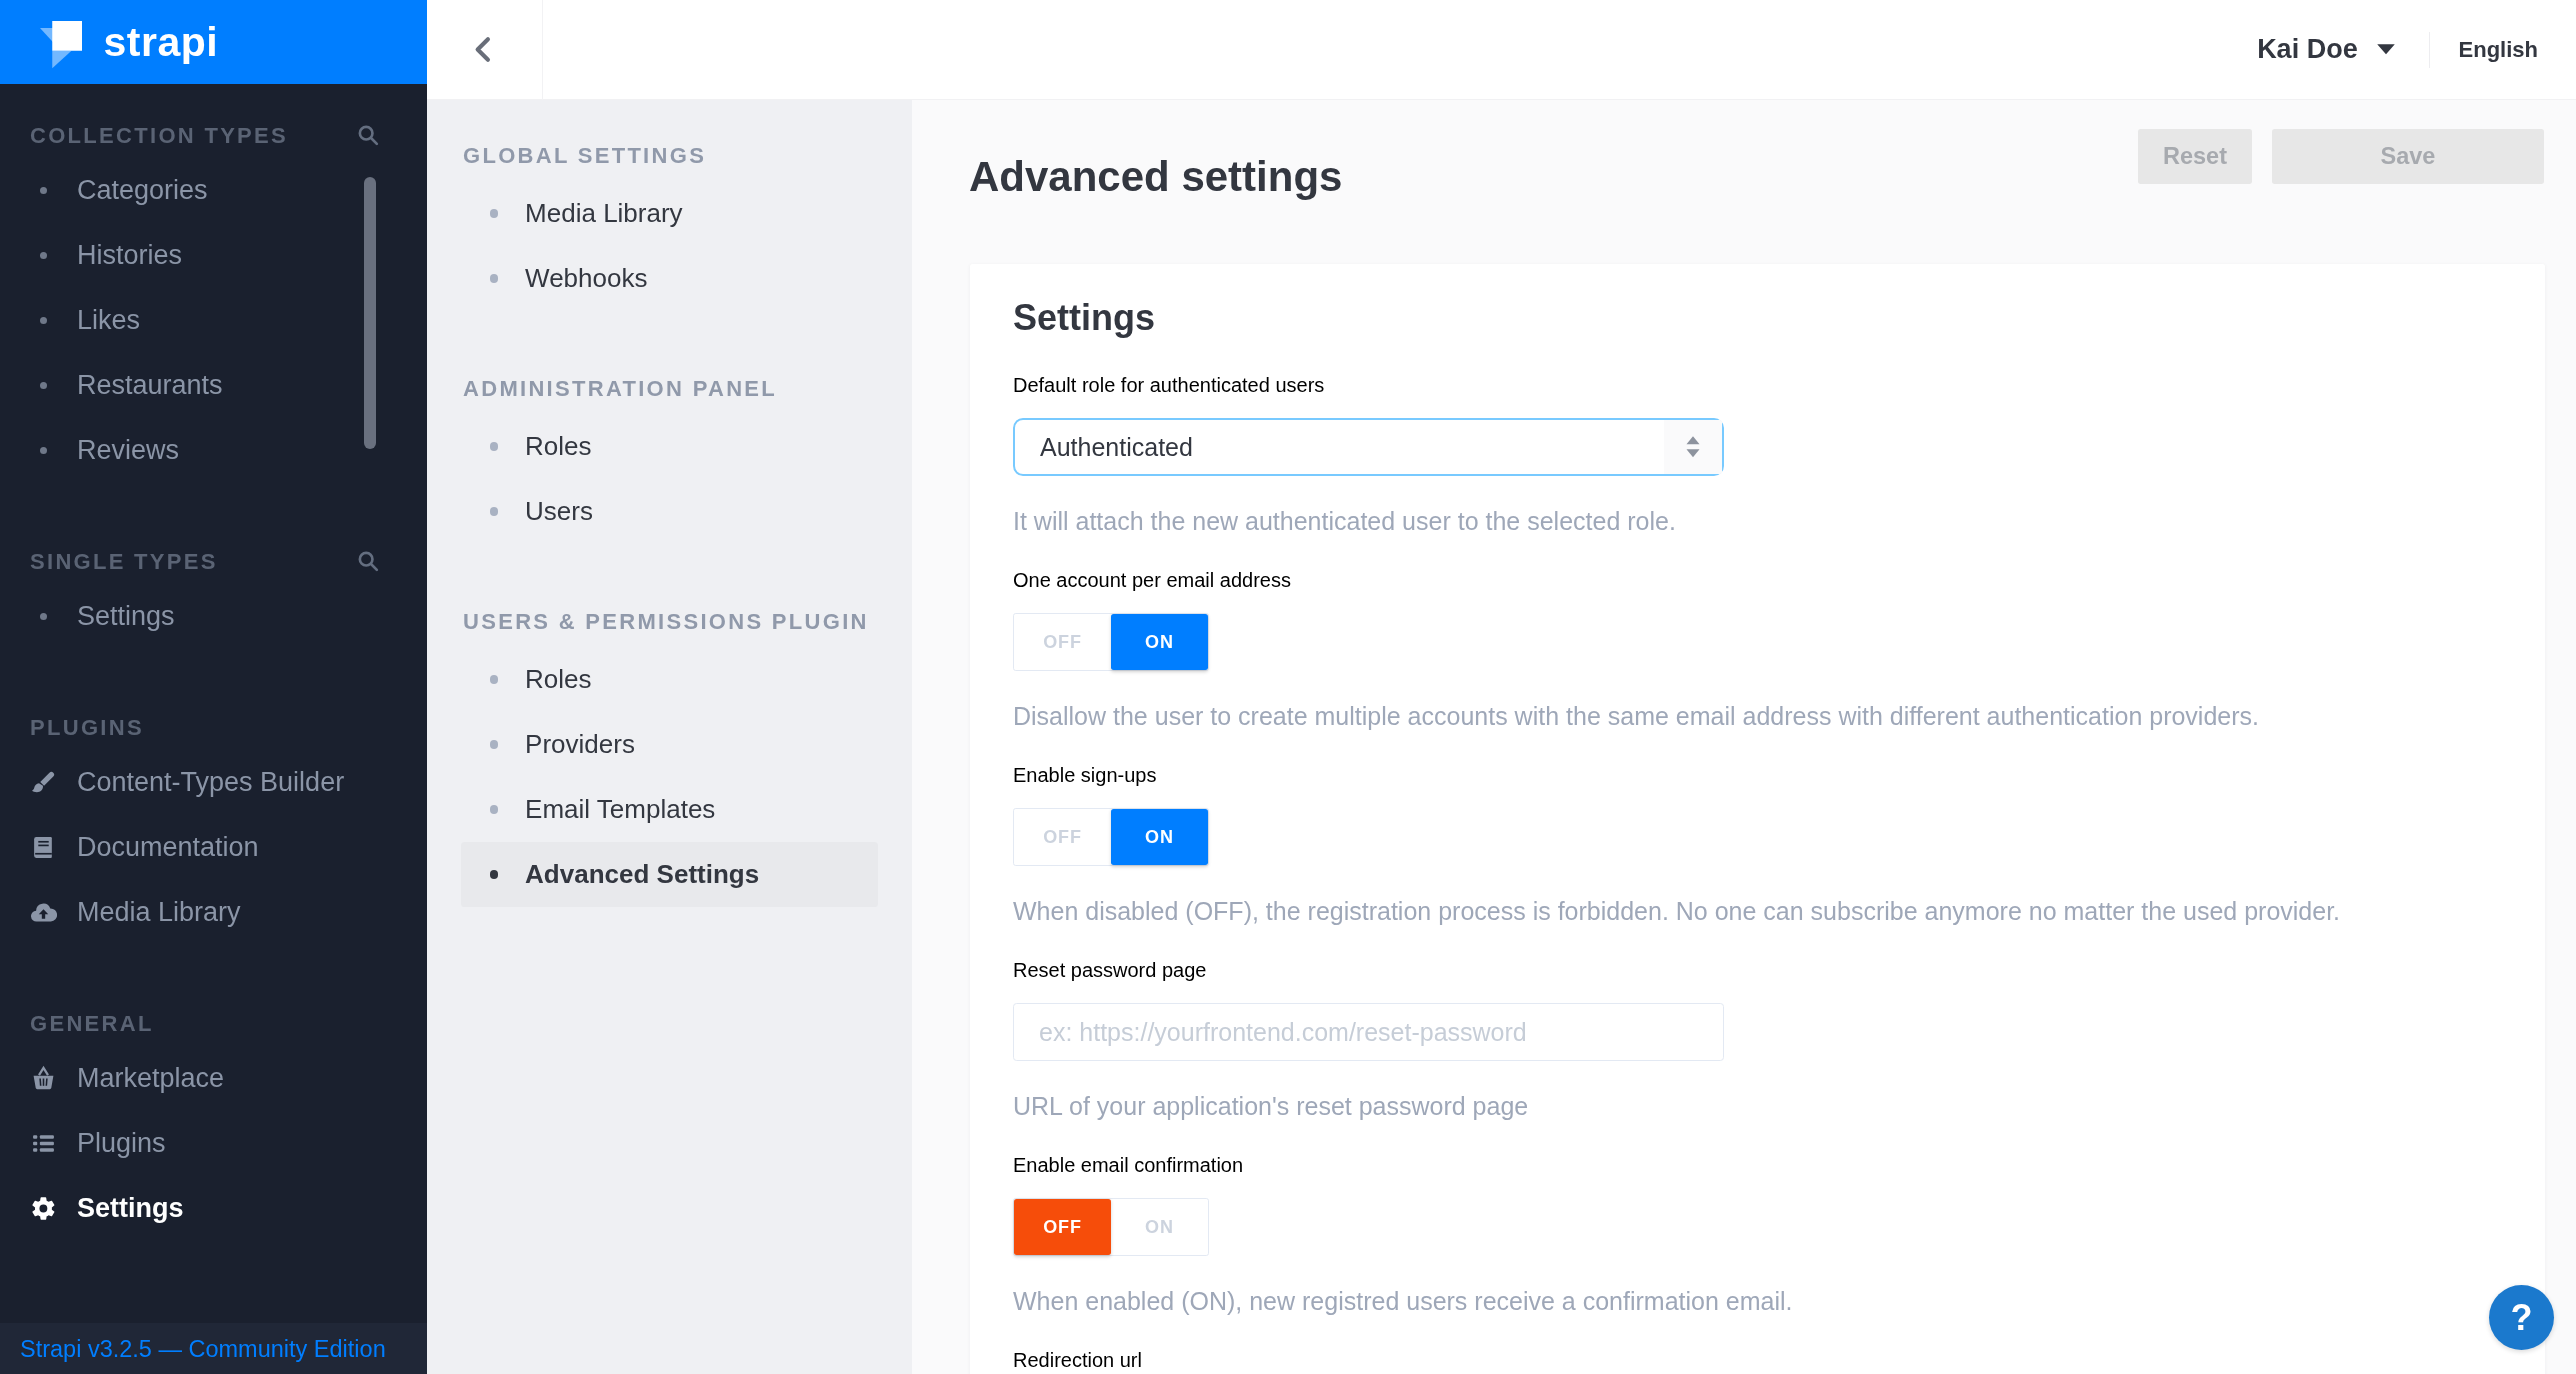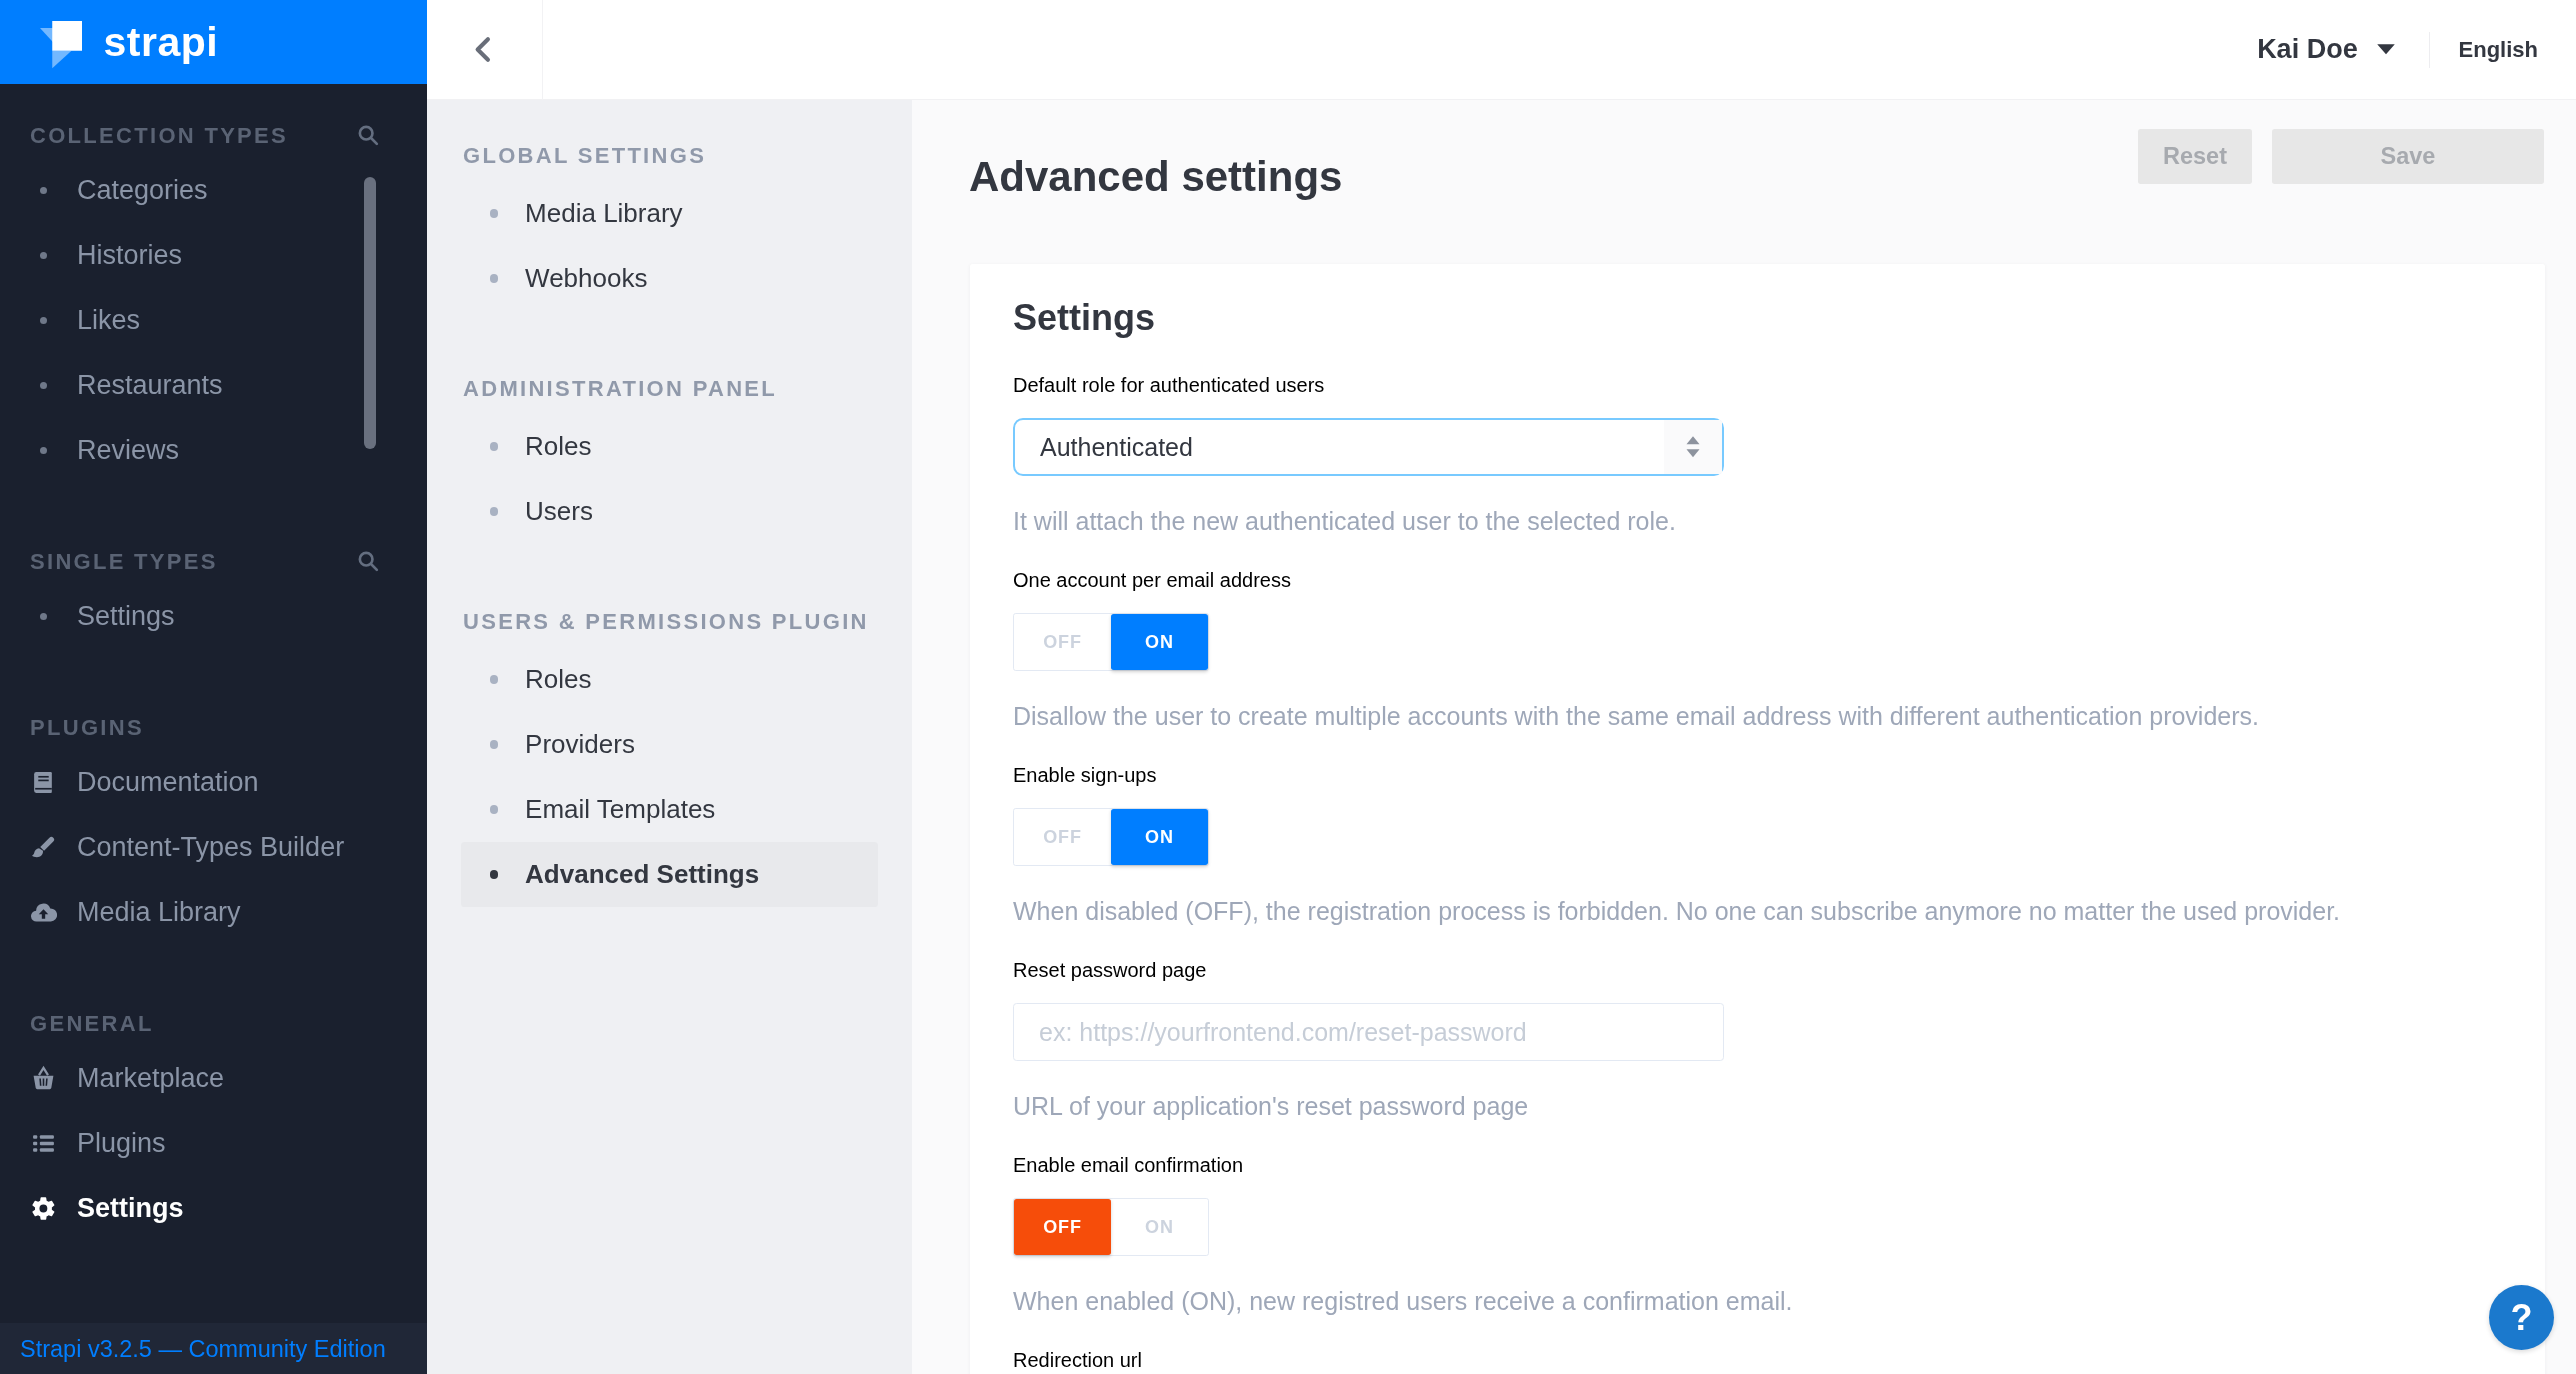--- a/index.html
+++ b/index.html
@@ -147,38 +147,38 @@
             </span>
             <span class="s-label">Settings</span>
           </div>
         </div>
         <div class="s-section">
           <div class="s-header">
             <span class="s-title">PLUGINS</span>
           </div>
           <div class="s-item">
             <span class="s-ico">
+              <svg width="27" height="27" viewBox="0 0 24 24" fill="currentColor">
+                <path d="M20.7 3.3a2.4 2.4 0 0 0-3.4 0l-8.2 8.2 3.4 3.4 8.2-8.2a2.4 2.4 0 0 0 0-3.4zM8 12.6c-2.3.3-3.7 1.7-4.3 4.2-.2.9-.9 1.7-2 2.5 1.6 1.4 6.3 2.1 8.4-.1 1.4-1.4 1.6-3.1 1.4-4.3z"></path>
+              </svg>
+            </span>
+            <span class="s-label">Content-Types Builder</span>
+          </div>
+          <div class="s-item">
+            <span class="s-ico">
               <svg width="25" height="27" viewBox="0 0 24 24" fill="currentColor">
                 <path d="M5 2h14a1 1 0 0 1 1 1v18a1 1 0 0 1-1 1H5a2 2 0 0 1-2-2V4a2 2 0 0 1 2-2z"></path>
                 <g stroke="#1a202e" stroke-width="1.6">
                   <line x1="7" y1="6.5" x2="17" y2="6.5"></line>
                   <line x1="7" y1="10" x2="17" y2="10"></line>
                   <line x1="4" y1="18" x2="20" y2="18"></line>
                 </g>
               </svg>
             </span>
             <span class="s-label">Documentation</span>
-          </div>
-          <div class="s-item">
-            <span class="s-ico">
-              <svg width="27" height="27" viewBox="0 0 24 24" fill="currentColor">
-                <path d="M20.7 3.3a2.4 2.4 0 0 0-3.4 0l-8.2 8.2 3.4 3.4 8.2-8.2a2.4 2.4 0 0 0 0-3.4zM8 12.6c-2.3.3-3.7 1.7-4.3 4.2-.2.9-.9 1.7-2 2.5 1.6 1.4 6.3 2.1 8.4-.1 1.4-1.4 1.6-3.1 1.4-4.3z"></path>
-              </svg>
-            </span>
-            <span class="s-label">Content-Types Builder</span>
           </div>
           <div class="s-item">
             <span class="s-ico">
               <svg width="29" height="25" viewBox="0 0 24 20" fill="currentColor">
                 <path d="M6 18a4.8 4.8 0 0 1-.6-9.6A6.5 6.5 0 0 1 18 6.4 4.6 4.6 0 0 1 18.6 18H6z"></path>
                 <polygon points="12,7 16.2,11.5 13.5,11.5 13.5,15.5 10.5,15.5 10.5,11.5 7.8,11.5" fill="#1a202e"></polygon>
               </svg>
             </span>
             <span class="s-label">Media Library</span>
           </div>

